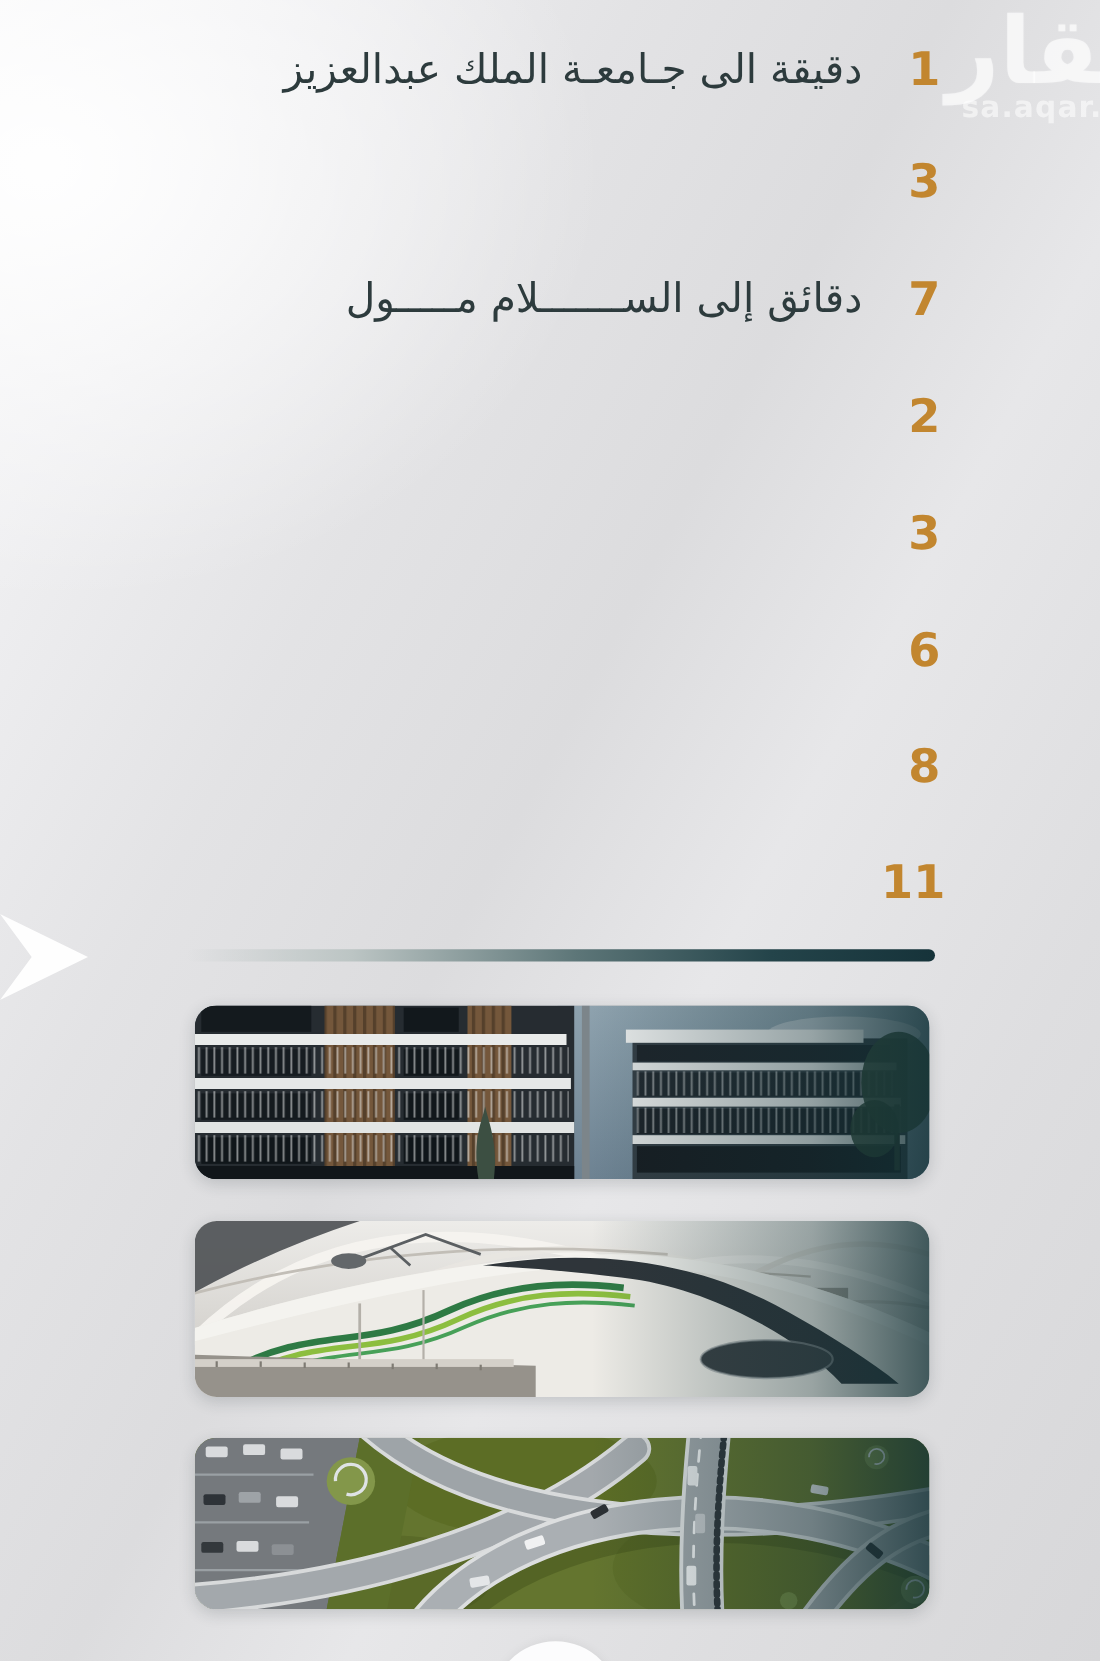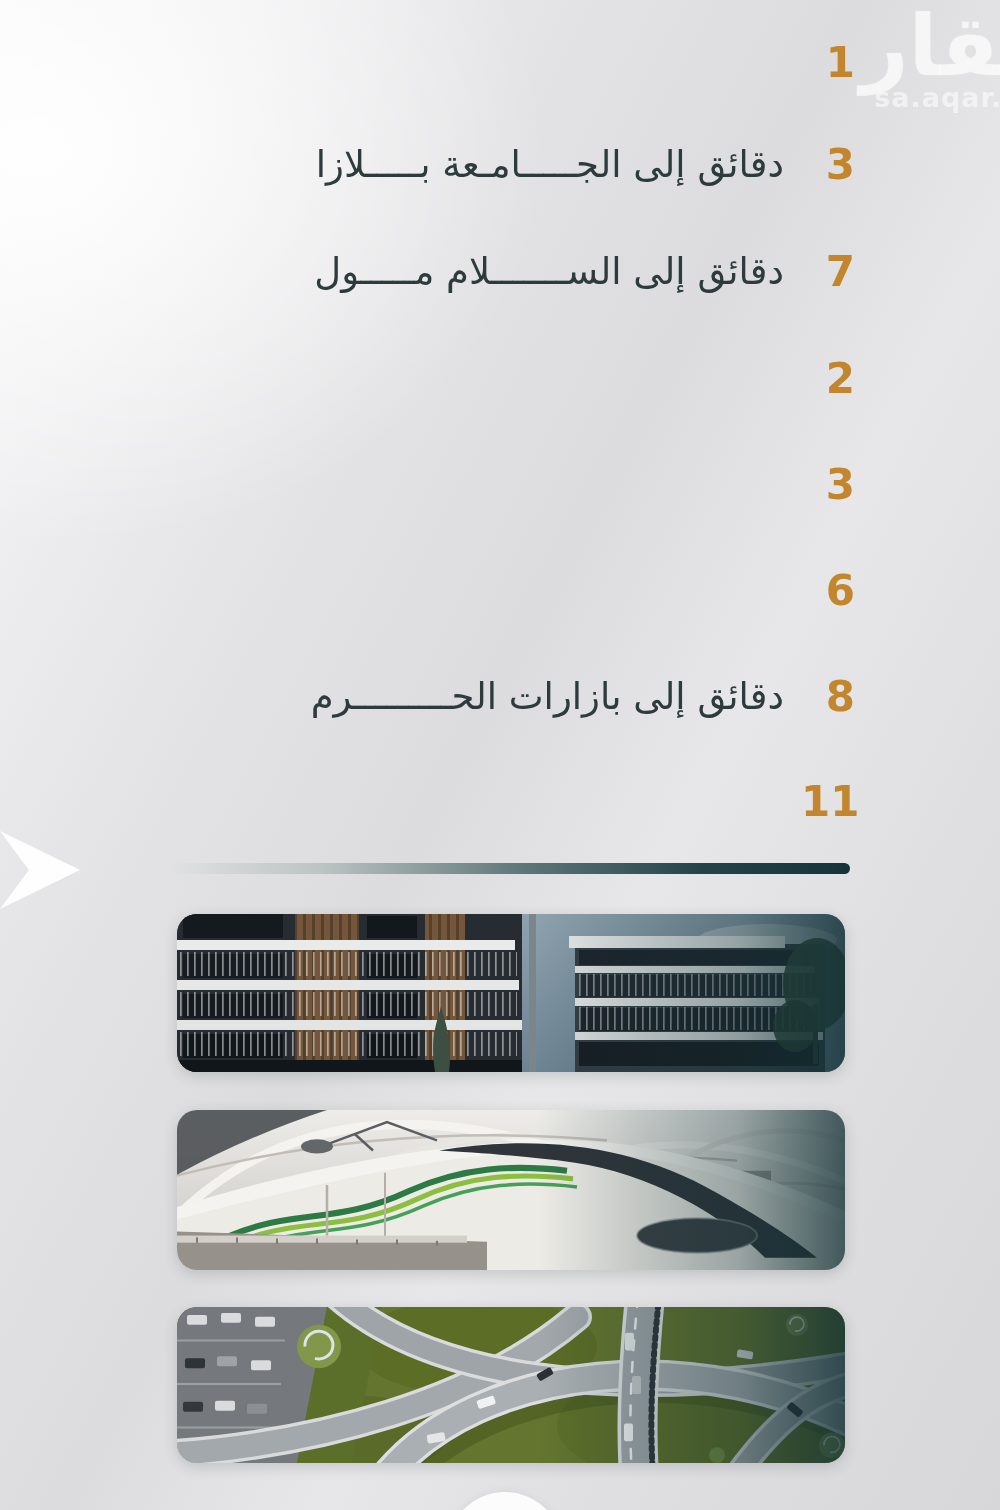--- a/index.html
+++ b/index.html
@@ -75,41 +75,40 @@
 <div class="bg-sheen"></div>
 
 <div class="watermark">
   <div class="wm-logo">عقار</div>
   <div class="wm-site">sa.aqar.fm</div>
 </div>
 
 <div class="list">
   <div class="row" style="top:17px">
     <span class="num">1</span>
+    <span class="lbl">دقيقة الى جـامعـة الملك عبدالعزيز</span>
   </div>
   <div class="row" style="top:119px">
     <span class="num">3</span>
-    <span class="lbl">دقائق إلى الجـــــامـعة بـــــلازا</span>
   </div>
   <div class="row" style="top:226px">
     <span class="num">7</span>
     <span class="lbl">دقائق إلى الســـــــلام مـــــول</span>
   </div>
   <div class="row" style="top:333px">
     <span class="num">2</span>
   </div>
   <div class="row" style="top:439px">
     <span class="num">3</span>
   </div>
   <div class="row" style="top:545px">
     <span class="num">6</span>
   </div>
   <div class="row" style="top:651px">
     <span class="num">8</span>
-    <span class="lbl">دقائق إلى بازارات الحـــــــــرم</span>
   </div>
   <div class="row" style="top:756px">
     <span class="num">11</span>
   </div>
 </div>
 
 <div class="chevron"></div>
 
 <div class="divider"></div>
 

